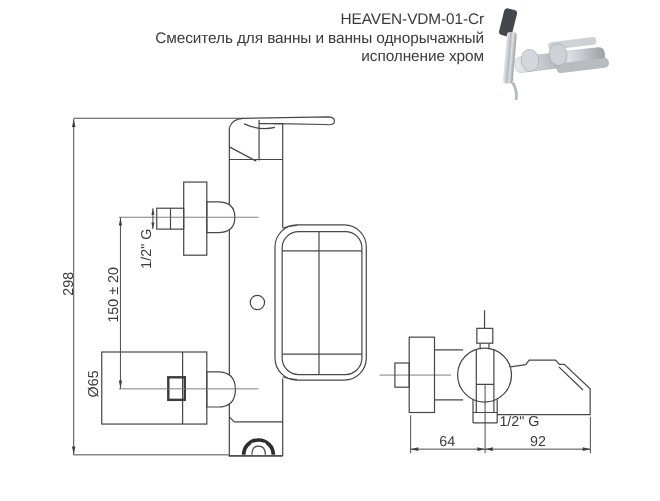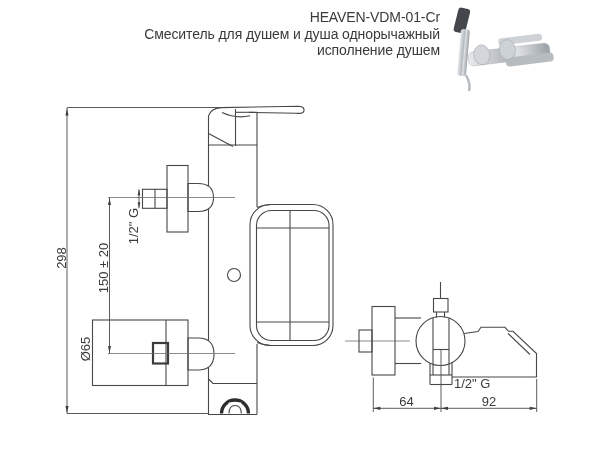--- a/index.html
+++ b/index.html
@@ -20,22 +20,22 @@
   .arr{fill:#3f3f3f;stroke:none;}
   .whitefill{fill:#ffffff;stroke:#474747;stroke-width:1.1;}
 </style>
 </head>
 <body>
 
 <div class="canvas">
 
   <div class="header">
     <span class="line">HEAVEN-VDM-01-Cr</span>
-    <span class="line">Смеситель для душем и душа однорычажный</span>
-    <span class="line">исполнение душем</span>
+    <span class="line">Смеситель для ванны и ванны однорычажный</span>
+    <span class="line">исполнение хром</span>
   </div>
 
   <svg class="photo-svg" width="120" height="94" viewBox="443 2 120 94">
     <defs>
       <linearGradient id="chrome" x1="0" y1="0" x2="1" y2="0">
         <stop offset="0" stop-color="#e8eaec"></stop>
           <stop offset="0.45" stop-color="#b4b9be"></stop>
         <stop offset="0.6" stop-color="#dfe2e5"></stop>
           <stop offset="1" stop-color="#9aa0a5"></stop>
       </linearGradient>

